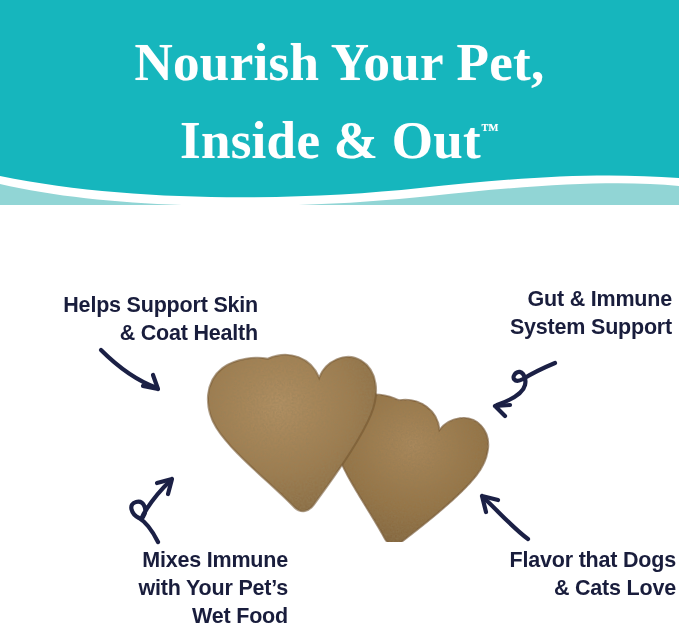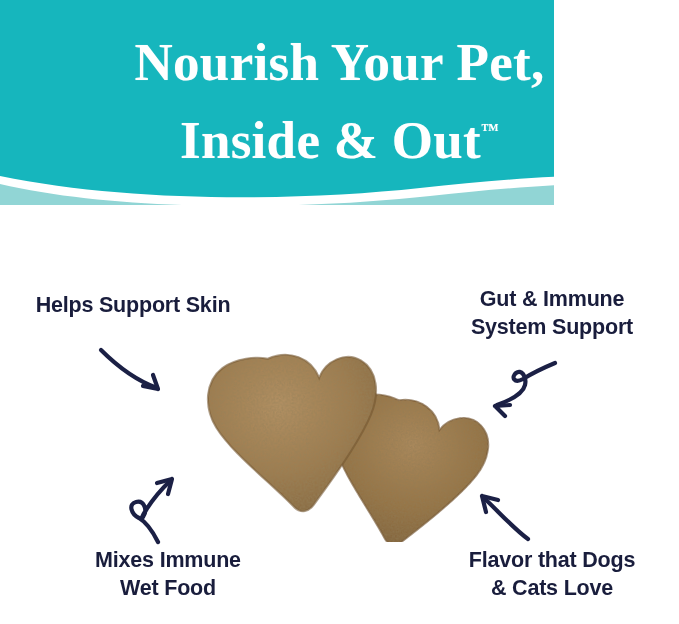--- a/index.html
+++ b/index.html
@@ -13,21 +13,21 @@
     position: relative;
     overflow: hidden;
     font-family: "Liberation Sans", sans-serif;
     -webkit-font-smoothing: antialiased;
   }
 
   
   #banner {
     position: absolute;
     left: 0; top: 0;
-    width: 554px;
+    width: 679px;
     height: 205px;
     overflow: hidden;
   }
   #banner-wave-svg {
     position: absolute;
     left: 0; top: 0;
     display: block;
   }
   #headline {
     position: absolute;
@@ -57,21 +57,21 @@
   }
 
   
   .benefit {
     position: absolute;
     color: #191d3c;
     font-family: "Liberation Sans", sans-serif;
     font-weight: bold;
     font-size: 21.5px;
     line-height: 28px;
-    text-align: center;
+    text-align: right;
     letter-spacing: -0.2px;
   }
   .benefit .line { display: block; white-space: nowrap; }
 
   #benefit-skin-coat  { left: 8px;   top: 291px; width: 250px; }
   #benefit-gut-immune { left: 432px; top: 285px; width: 240px; }
   #benefit-mixes-wet  { left: 48px;  top: 546px; width: 240px; }
   #benefit-craveable  { left: 428px; top: 546px; width: 248px; }
 
   
@@ -111,29 +111,31 @@
   </svg>
 
   <div id="headline">
     <span class="line">Nourish Your Pet,</span>
     <span class="line"><span>Inside &amp; Out</span><span class="tm">™</span></span>
   </div>
 </div>
 
 <div class="benefit" id="benefit-skin-coat">
   <span class="line">Helps Support Skin</span>
+  <span class="line">&amp; Coat Health</span>
 </div>
 
 <div class="benefit" id="benefit-gut-immune">
   <span class="line">Gut &amp; Immune</span>
   <span class="line">System Support</span>
 </div>
 
 <div class="benefit" id="benefit-mixes-wet">
   <span class="line">Mixes Immune</span>
+  <span class="line">with Your Pet’s</span>
   <span class="line">Wet Food</span>
 </div>
 
 <div class="benefit" id="benefit-craveable">
   <span class="line">Flavor that Dogs</span>
   <span class="line">&amp; Cats Love</span>
 </div>
 
 <svg class="arrow-svg" id="arrow-skin-coat" width="80" height="55" viewBox="0 0 80 55">
   <path d="M6 2 C 22 18, 40 32, 62 40" fill="none" stroke="#1b2045" stroke-width="4.2" stroke-linecap="round"></path>

